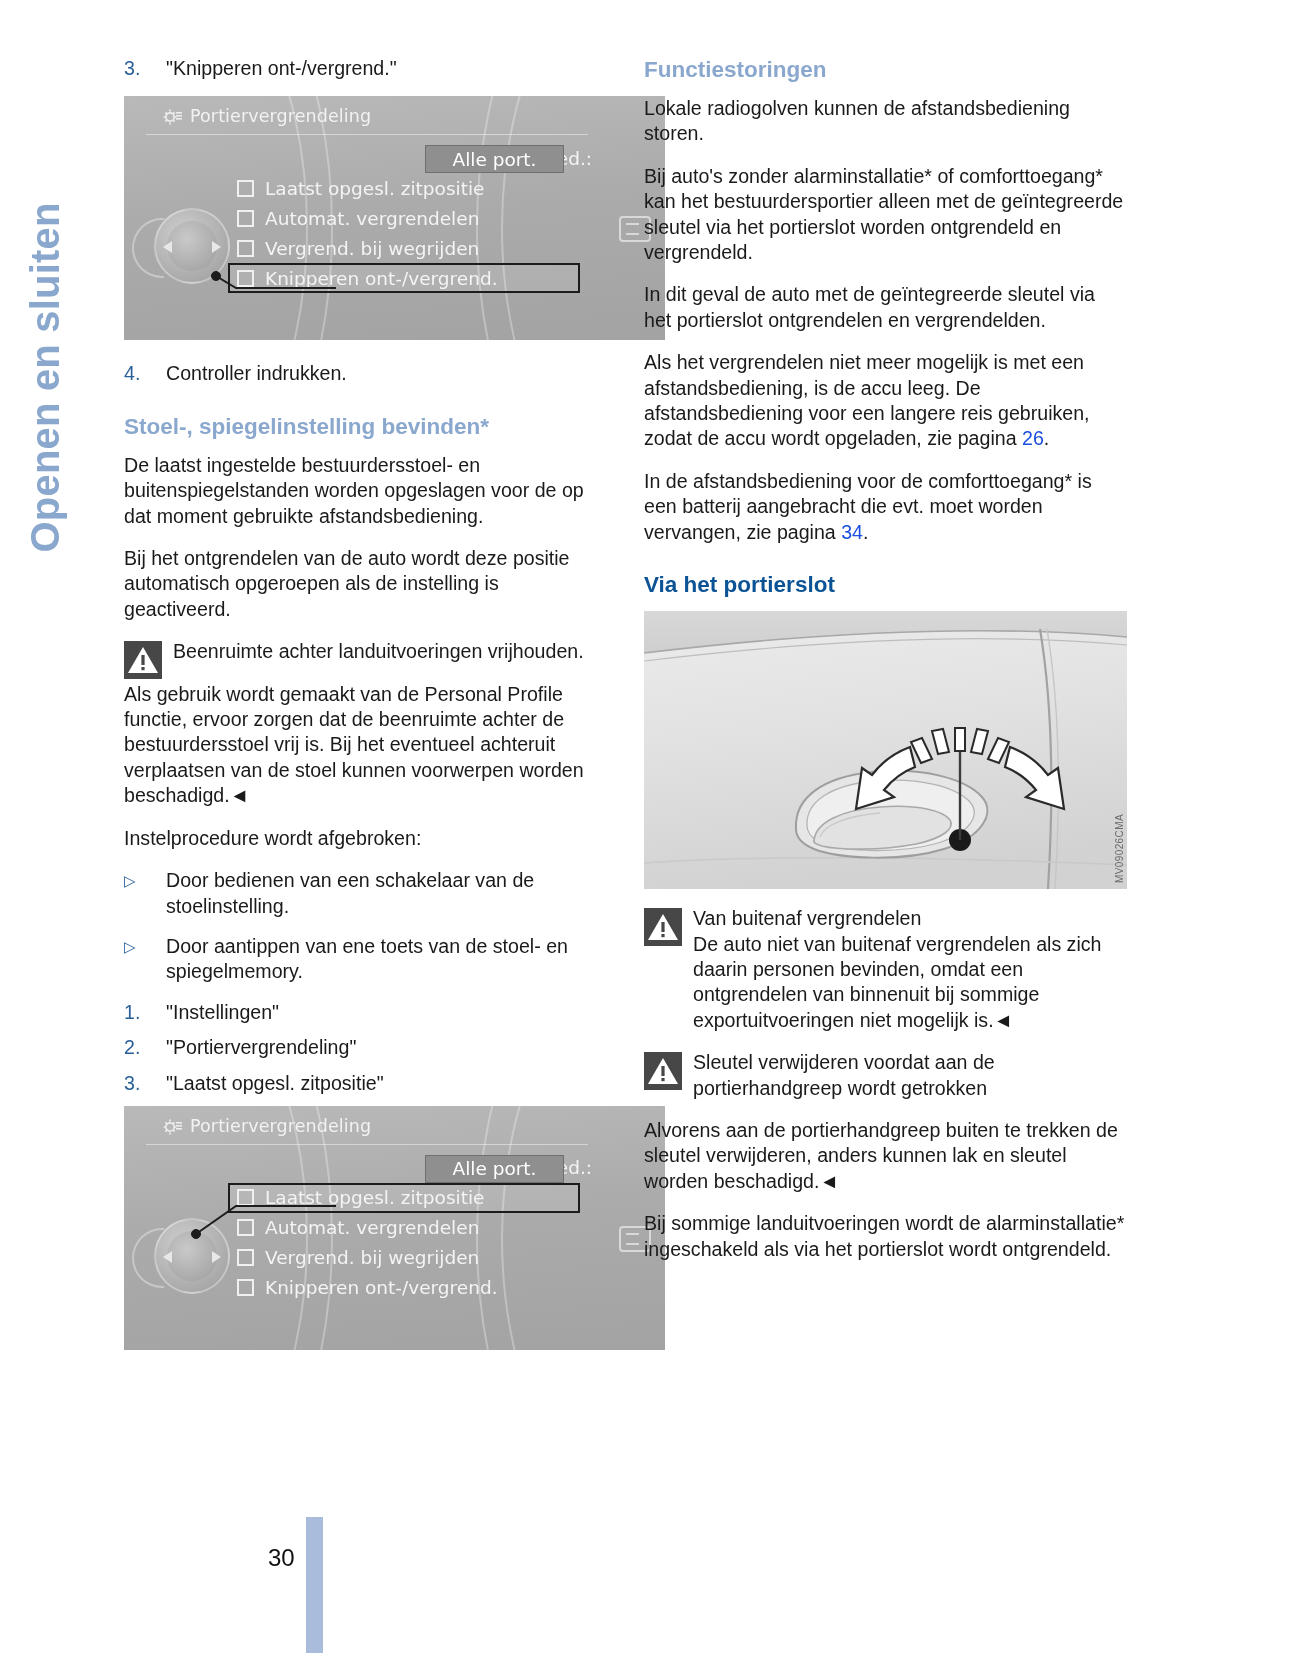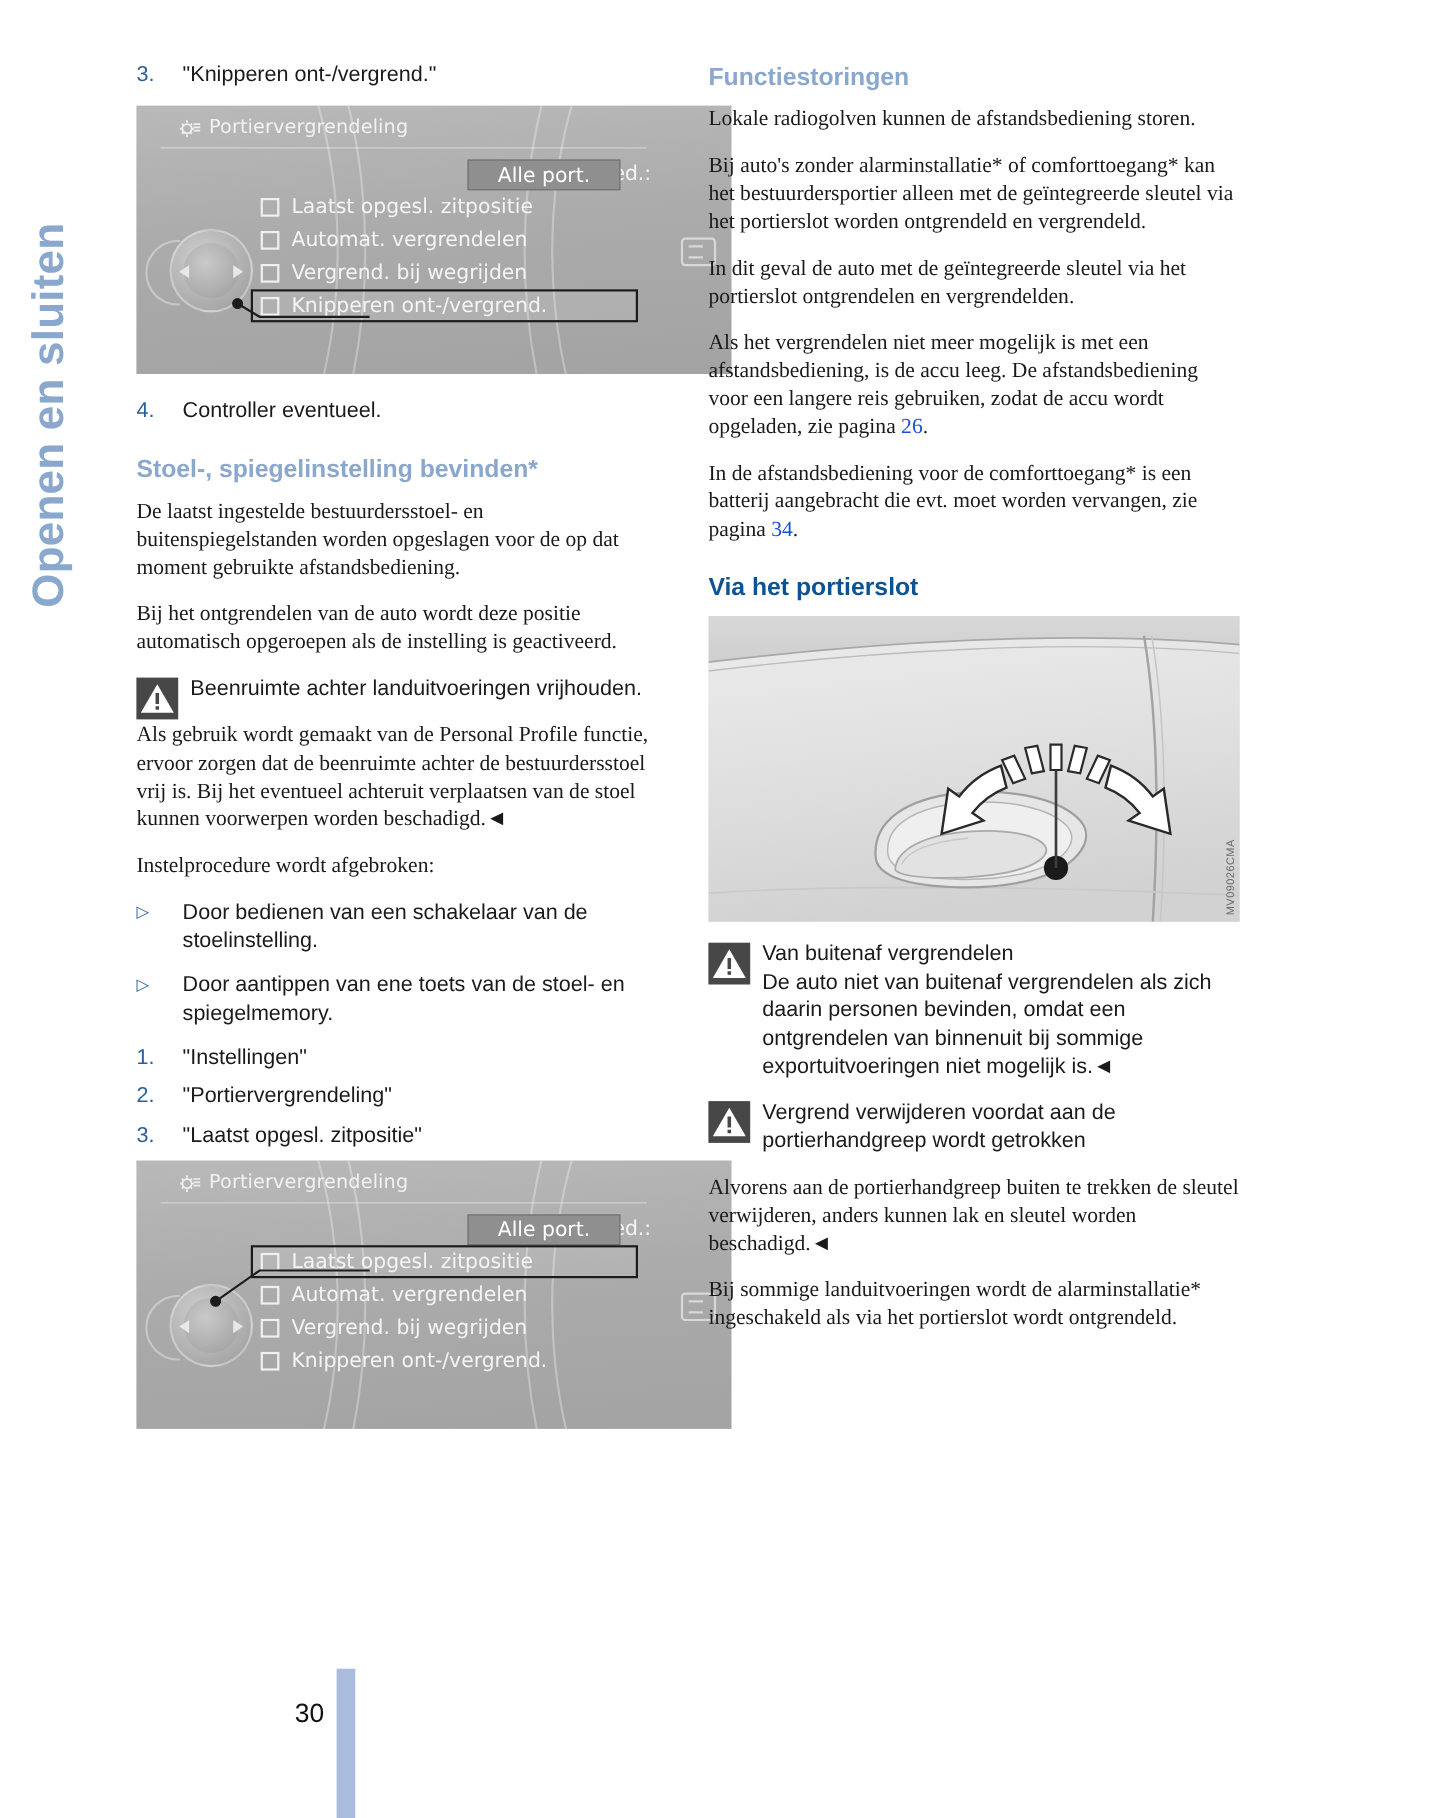--- a/index.html
+++ b/index.html
@@ -53,21 +53,20 @@
   }
   .col-left  { left: 124px; }
   .col-right { left: 644px; }
 
   
   p, li, div.txt {
     font-size: 19.6px;
     line-height: 25.4px;
     margin: 0 0 17px 0;
     text-align: left;
-    font-family: Liberation Serif, serif;
   }
   .h2 {
     font-size: 22.5px;
     font-weight: bold;
     margin: 26px 0 13px 0;
     line-height: 27px;
   }
   .h2.light { color: #8aa7cd; }
   .h2.dark  { color: #0b5394; }
   .h2.first { margin-top: 0; }
@@ -384,21 +383,21 @@
       <svg class="leader" width="483" height="244" style="left:0;top:0;">
         <path d="M92 180 L112 192 L212 192" stroke="#1c1c1c" stroke-width="2" fill="none"></path>
         <circle cx="92" cy="180" r="4.5" fill="#1c1c1c"></circle>
       </svg>
 
       <div class="idrive-right-icon"></div>
     </div>
 
     <div class="step">
       <div class="step-num">4.</div>
-      <div class="step-body">Controller eventueel.</div>
+      <div class="step-body">Controller indrukken.</div>
     </div>
 
     <div class="h2 light">Stoel-, spiegelinstelling bevinden*</div>
 
     <p>De laatst ingestelde bestuurdersstoel- en buitenspiegelstanden worden opgeslagen voor de op dat moment gebruikte afstandsbediening.</p>
     <p>Bij het ontgrendelen van de auto wordt deze positie automatisch opgeroepen als de instelling is geactiveerd.</p>
 
     <div class="warn">
       <span class="warn-icon">
         <svg width="38" height="38" viewBox="0 0 38 38">
@@ -579,21 +578,21 @@
     </div>
 
     <div class="warn warn-cont">
       <span class="warn-icon">
         <svg width="38" height="38" viewBox="0 0 38 38">
           <polygon points="19,6 34,32 4,32" fill="#ffffff"></polygon>
           <rect x="17.4" y="14" width="3.2" height="10" fill="#474747"></rect>
           <rect x="17.4" y="26" width="3.2" height="3.2" fill="#474747"></rect>
         </svg>
       </span>
-      <div class="warn-text">Vergrend verwijderen voordat aan de portierhandgreep wordt getrokken</div>
+      <div class="warn-text">Sleutel verwijderen voordat aan de portierhandgreep wordt getrokken</div>
     </div>
     <p class="warn-cont">Alvorens aan de portierhandgreep buiten te trekken de sleutel verwijderen, anders kunnen lak en sleutel worden beschadigd.◄</p>
 
     <p>Bij sommige landuitvoeringen wordt de alarminstallatie* ingeschakeld als via het portierslot wordt ontgrendeld.</p>
 
   </div>
 
   <div class="footer">
     <div class="folio">30</div>
     <div class="folio-bar"></div>

